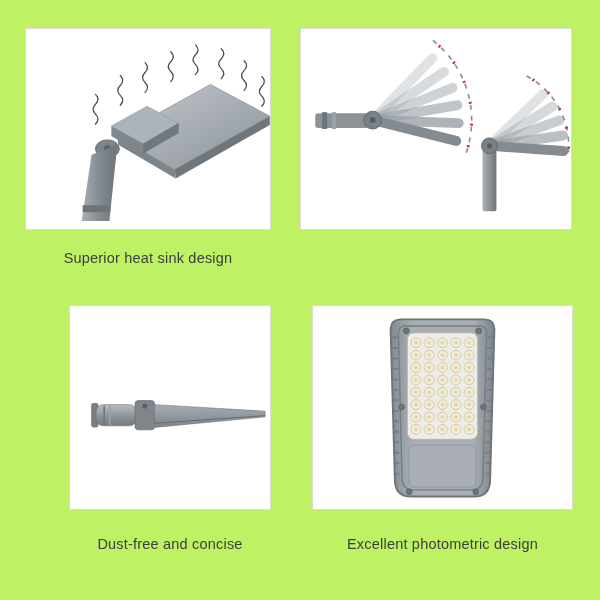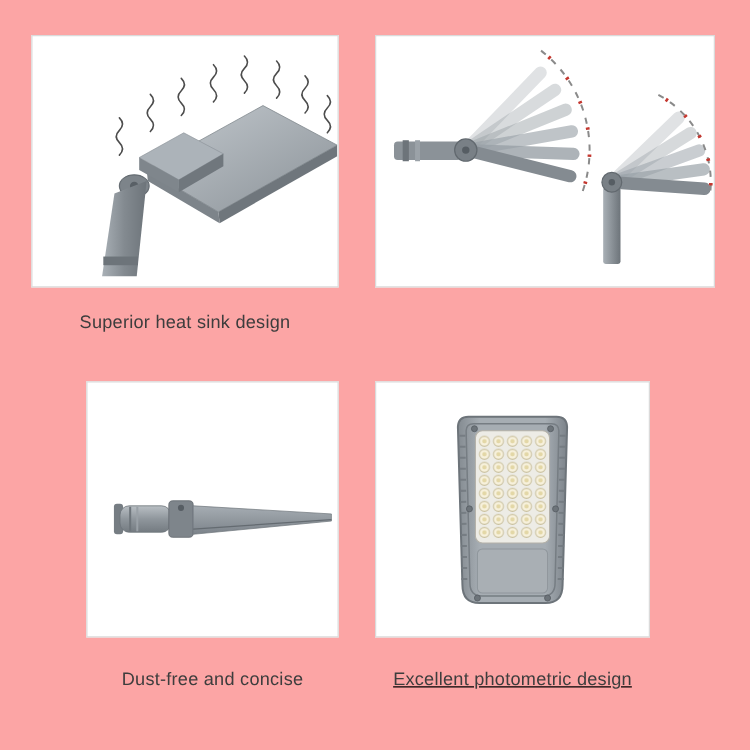--- a/index.html
+++ b/index.html
@@ -1,24 +1,24 @@
 <!DOCTYPE html>
 <html><head>
 <meta charset="utf-8">
 <style>
   * { margin:0; padding:0; box-sizing:border-box; }
   html, body { width:600px; height:600px; background:#ffffff; font-family:"Liberation Sans", sans-serif; }
-  .page { position:relative; width:600px; height:600px; background:#fca5a5; overflow:hidden; }
+  .page { position:relative; width:600px; height:600px; background:#bef264; overflow:hidden; }
   .panel { position:absolute; }
   .imgbox { border:1px solid #dadada; background:#ffffff; overflow:hidden; }
   .caption { text-align:center; font-size:14.5px; color:#3d3d3d; letter-spacing:0.2px; }
   .p1 { left:25px;  top:28px;  width:246px; }
   .p2 { left:300px; top:28px;  width:272px; }
   .p3 { left:25px;  top:305px; width:246px;padding-left:44px; }
-  .p4 { left:300px; top:305px; width:220px;text-decoration:underline; }
+  .p4 { left:312px; top:305px; width:261px; }
   .p1 .imgbox, .p2 .imgbox { height:202px; }
   .p3 .imgbox, .p4 .imgbox { height:205px; }
   .p1 .caption, .p2 .caption { margin-top:20px; }
   .p3 .caption, .p4 .caption { margin-top:26px; }
   svg { display:block; width:100%; height:100%; }
 </style>
 </head>
 <body>
 
 <div class="page">

